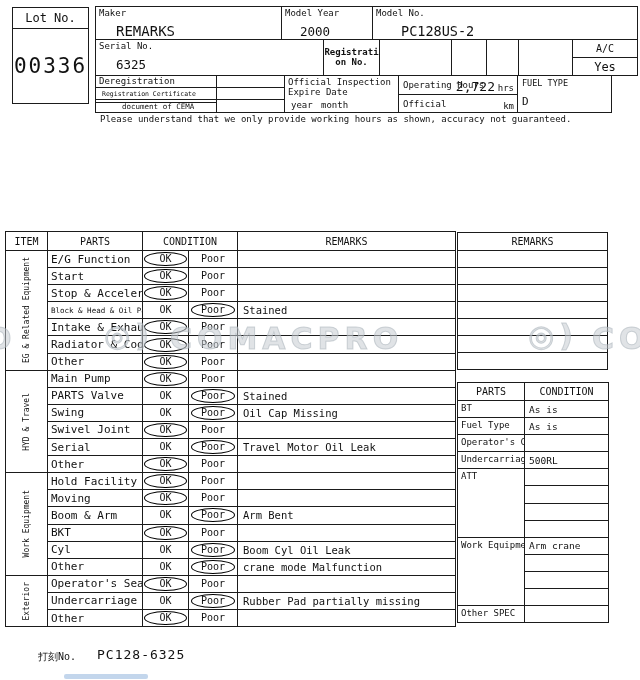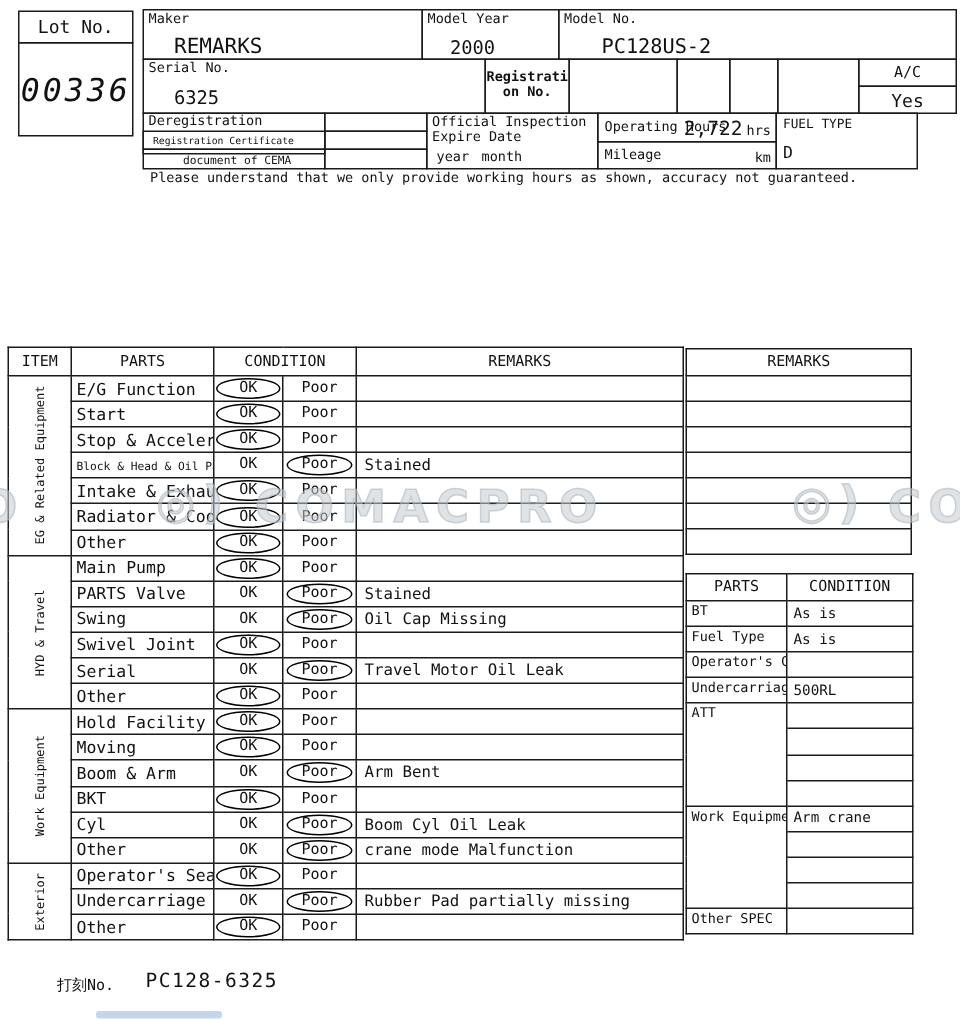--- a/index.html
+++ b/index.html
@@ -48,21 +48,21 @@
            opacity:.85;border-radius:2px;pointer-events:none;}
 </style>
 </head>
 <body>
 
 <div class="sheet">
 
   <div class="box" style="left:12px;top:7px;width:77px;height:22px;">
     <div class="center" style="font-size:12px;">Lot No.</div>
   </div>
-  <div class="box" style="left:12px;top:28px;width:77px;height:63px;font-style:italic;">
+  <div class="box" style="left:12px;top:28px;width:77px;height:76px;">
     <div class="center" style="font-size:21px;letter-spacing:2px;">00336</div>
   </div>
 
   <div class="box" style="left:95px;top:6px;width:187px;height:34px;">
     <span class="tag">Maker</span>
     <span class="val" style="left:20px;top:16px;font-size:14px;">REMARKS</span>
   </div>
   <div class="box" style="left:281px;top:6px;width:92px;height:34px;">
     <span class="tag">Model Year</span>
     <span class="val" style="left:18px;top:17px;font-size:12.5px;">2000</span>
@@ -112,21 +112,21 @@
     <span class="val" style="left:6px;bottom:2px;font-size:9px;margin-top:28px;">year</span>
     <span class="val" style="left:36px;bottom:2px;font-size:9px;">month</span>
   </div>
 
   <div class="box" style="left:398px;top:75px;width:120px;height:20px;">
     <span class="val" style="left:4px;top:4px;font-size:9px;">Operating Hours</span>
     <span class="val" style="right:22px;top:3px;font-size:13px;">2,722</span>
     <span class="val" style="right:3px;top:7px;font-size:9px;">hrs</span>
   </div>
   <div class="box" style="left:398px;top:94px;width:120px;height:19px;">
-    <span class="val" style="left:4px;top:4px;font-size:9px;">Mileage</span>
+    <span class="val" style="left:4px;top:4px;font-size:9px;">Official</span>
     <span class="val" style="right:3px;top:6px;font-size:9px;">km</span>
   </div>
   <div class="box" style="left:517px;top:75px;width:95px;height:38px;">
     <span class="val" style="left:4px;top:2px;font-size:8.5px;">FUEL TYPE</span>
     <span class="val" style="left:4px;top:19px;font-size:11px;">D</span>
   </div>
 
   <div class="note">Please understand that we only provide working hours as shown, accuracy not guaranteed.</div>
 
 

